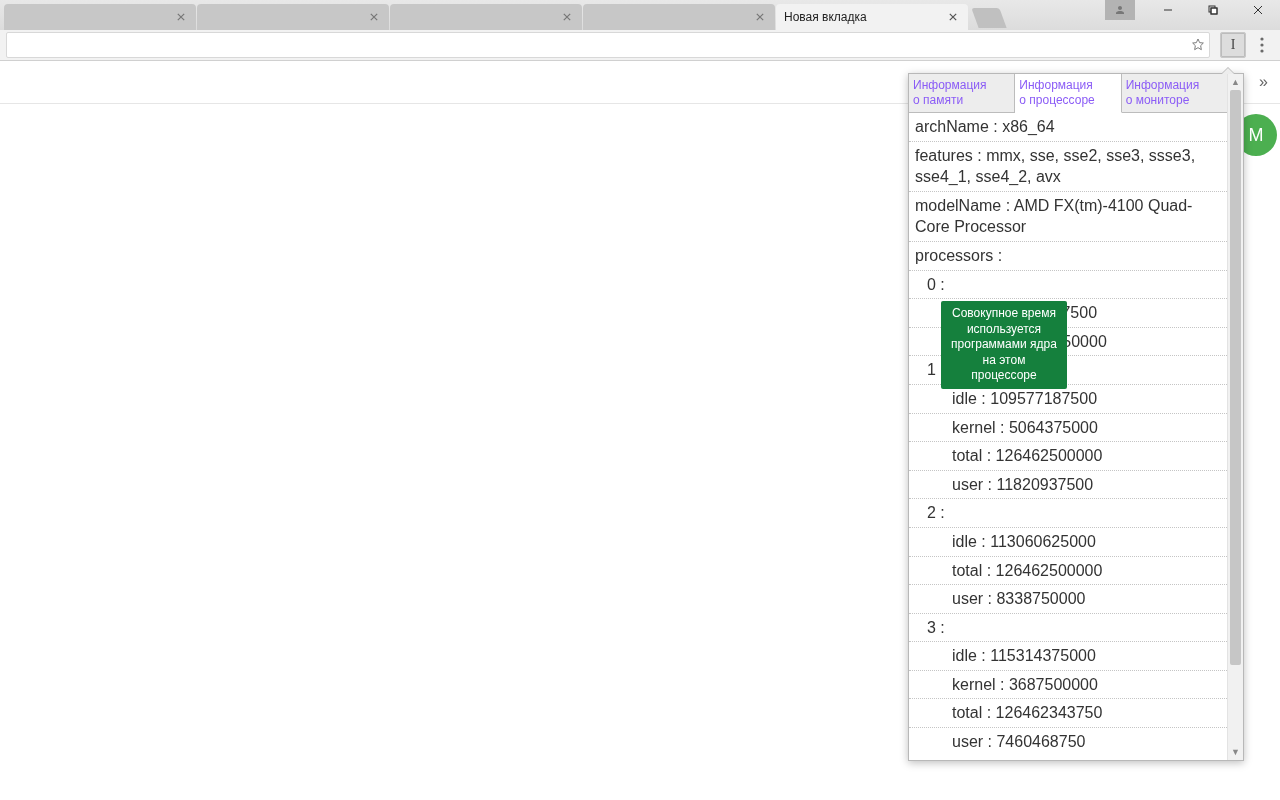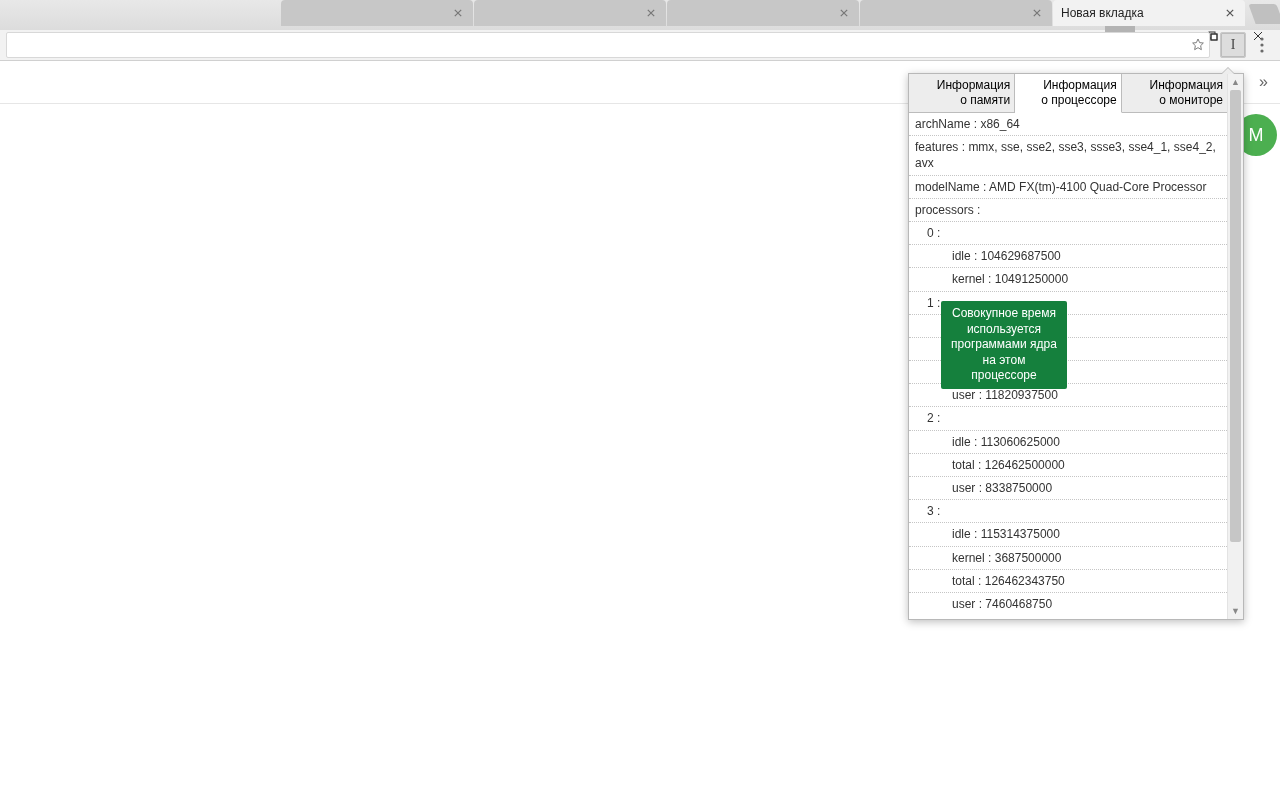--- a/index.html
+++ b/index.html
@@ -1,18 +1,18 @@
 <!DOCTYPE html>
 <html><head>
 <meta charset="utf-8">
 <style>
 * { margin: 0; padding: 0; box-sizing: border-box; }
 body { font-family: "Segoe UI", Arial, sans-serif; font-size: 12px; background: #fff; width: 1280px; height: 800px; overflow: hidden; position: relative; }
 
-.titlebar { height: 30px; background: linear-gradient(to bottom, #e8e8e8, #dcdcdc); display: flex; align-items: flex-end; flex-direction: column; }
+.titlebar { height: 30px; background: linear-gradient(to bottom, #e8e8e8, #dcdcdc); display: flex; align-items: flex-end; }
 .tabstrip { display: flex; align-items: flex-end; height: 30px; flex: 1; padding-left: 4px; }
 .tab { width: 192px; height: 26px; background: #c7c7c7; border-top-left-radius: 4px; border-top-right-radius: 4px; margin-right: 1px; display: flex; align-items: center; padding: 0 8px; position: relative; color: #555; font-size: 12px; }
 .tab.active { background: #f2f2f2; color: #222; }
 .tab-close { width: 14px; height: 14px; margin-left: auto; display: flex; align-items: center; justify-content: center; }
 .tab-close svg { width: 8px; height: 8px; }
 .newtab-btn { width: 28px; height: 20px; background: #c0c0c0; border-top-left-radius: 3px; border-top-right-radius: 3px; margin-left: 6px; margin-bottom: 2px; transform: skewX(20deg); }
 
 .win-controls { display: flex; align-items: flex-start; height: 30px; }
 .user-chip { width: 30px; height: 20px; background: #b3b3b3; display: flex; align-items: center; justify-content: center; margin-right: 10px; margin-top: 0; }
 .user-chip svg { width: 12px; height: 12px; fill: #777; }
@@ -42,26 +42,26 @@
 .popup::after { content: ""; position: absolute; top: -6px; right: 9px; width: 0; height: 0; border-left: 6px solid transparent; border-right: 6px solid transparent; border-bottom: 6px solid #ededed; }
 
 .popup-inner { display: flex; }
 .popup-content { flex: 1; }
 .popup-scroll { width: 16px; background: #f1f1f1; position: relative; border-left: 1px solid #e3e3e3; }
 .scroll-arrow { height: 16px; display: flex; align-items: center; justify-content: center; color: #888; font-size: 9px; }
 .scroll-track { position: absolute; top: 16px; bottom: 16px; left: 0; right: 0; }
 .scroll-thumb { position: absolute; top: 0; left: 2px; right: 2px; height: 88%; background: #c6c6c6; border-radius: 2px; }
 
 .tabs3 { display: flex; background: #ededed; border-bottom: 1px solid #bcbcbc; }
-.tab3 { flex: 1; text-align: right; padding: 4px 4px; font-size: 12px; color: #000000; border-right: 1px solid #bcbcbc; line-height: 1.25; }
+.tab3 { flex: 1; text-align: left; padding: 4px 4px; font-size: 12px; color: #8b5cf6; border-right: 1px solid #bcbcbc; line-height: 1.25; }
 .tab3:last-child { border-right: none; }
 .tab3.active { background: #fff; border-bottom: 1px solid #fff; margin-bottom: -1px; }
 
 .rows { padding: 0 0 4px 0; }
-.row { padding: 3px 6px; color: #333; font-size: 12px; border-bottom: 1px dotted #c5c5c5; line-height: 1.35; }
+.row { padding: 3px 6px; color: #333; font-size: 16px; border-bottom: 1px dotted #c5c5c5; line-height: 1.35; }
 .row.lvl1 { padding-left: 18px; }
 .row.lvl2 { padding-left: 43px; }
 .row:last-child { border-bottom: none; }
 
 .tooltip { position: absolute; background: #15803d; color: #fff; font-size: 12px; padding: 5px 8px; border-radius: 2px; text-align: center; line-height: 1.3; width: 126px; z-index: 10; }
 </style>
 </head>
 <body>
 
 <div class="titlebar">

